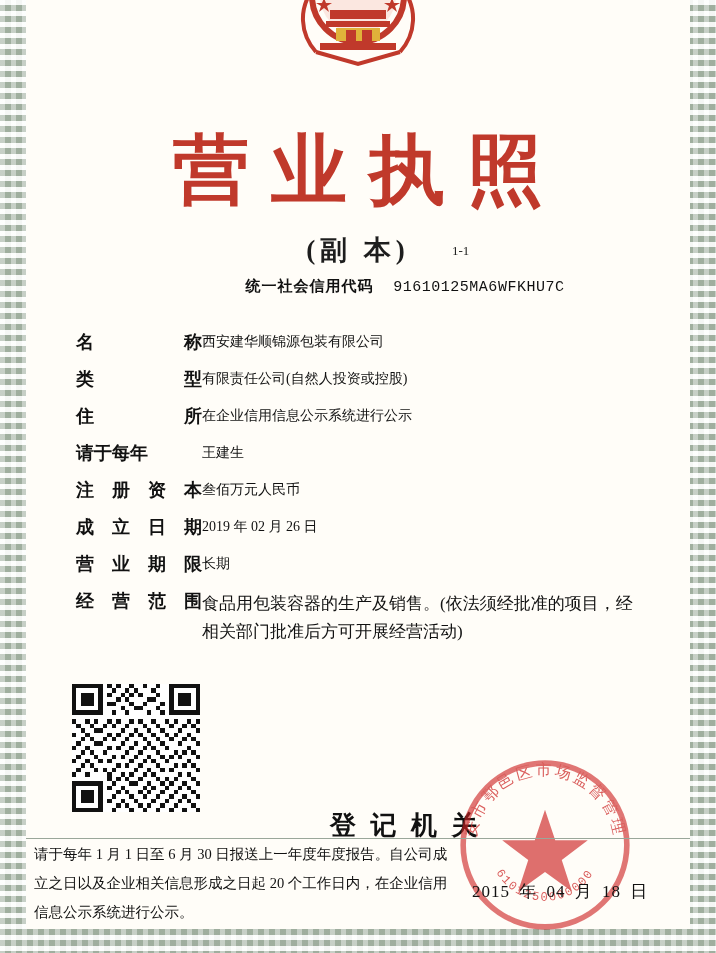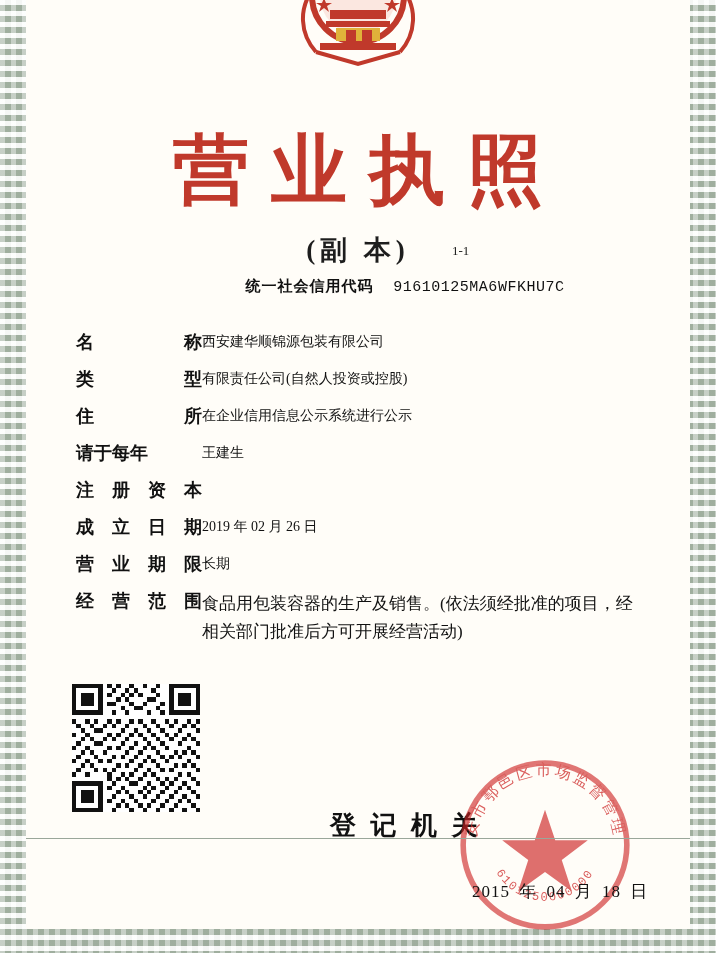--- a/index.html
+++ b/index.html
@@ -289,20 +289,21 @@
       <div class="field-value">王建生</div>
     </div>
 
     <div class="field">
       <div class="field-label spread">
         <span>注</span>
         <span>册</span>
         <span>资</span>
         <span>本</span>
       </div>
+      <div class="field-value">叁佰万元人民币</div>
     </div>
 
     <div class="field">
       <div class="field-label spread">
         <span>成</span>
         <span>立</span>
         <span>日</span>
         <span>期</span>
       </div>
       <div class="field-value">2019 年 02 月 26 日</div>
@@ -588,14 +589,15 @@
   <div class="seal-date">
     <span>2015</span>
     <span>年</span>
     <span>04</span>
     <span>月</span>
     <span>18</span>
     <span>日</span>
   </div>
 
   <div class="footer-rule"></div>
+  <div class="footer-note">请于每年 1 月 1 日至 6 月 30 日报送上一年度年度报告。自公司成立之日以及企业相关信息形成之日起 20 个工作日内，在企业信用信息公示系统进行公示。</div>
 
 </div>
 
 </body></html>

